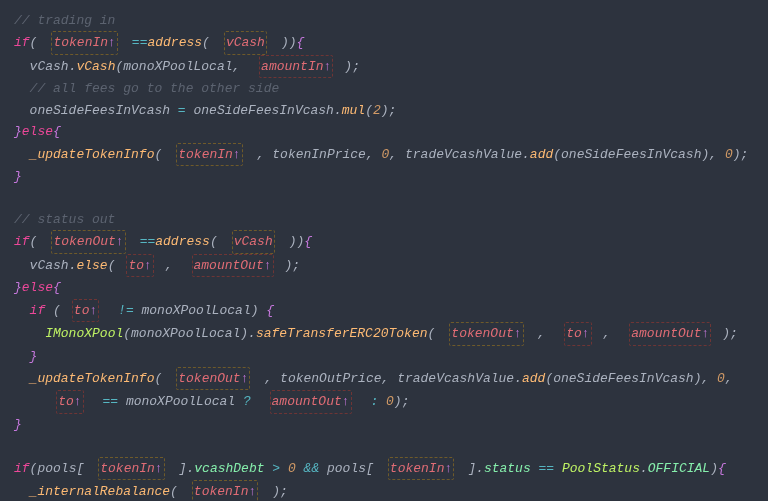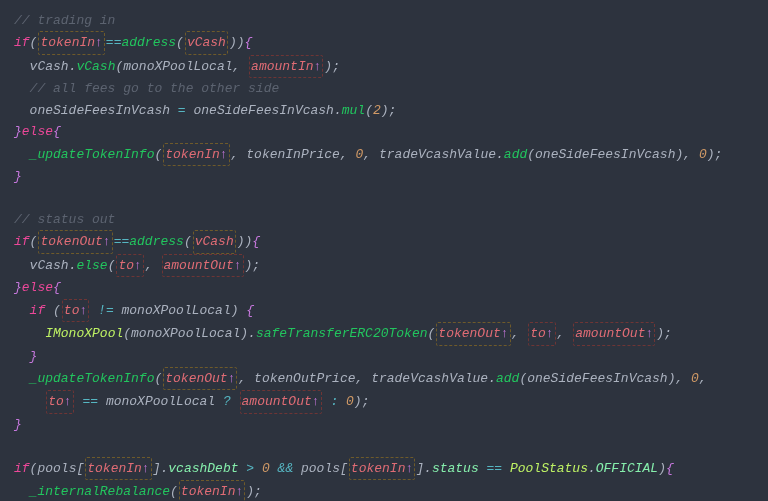--- a/index.html
+++ b/index.html
@@ -1,28 +1,28 @@
 <!DOCTYPE html>
 <html><head>
 <meta charset="utf-8">
 <style>
   html,body{margin:0;padding:0;background:#2d333e;font-family:Consolas,Menlo,Monaco,"Courier New",monospace;font-size:13px;line-height:1.65;color:#abb2bf}
   .editor{padding:10px 14px 12px 14px;white-space:pre;width:768px;box-sizing:border-box;font-style:italic}
   .c{color:#5c6370;}
   .k{color:#ec4899}
-  .fn{color:#22c55e}
+  .fn{color:#fdba74}
   .ty{color:#bef264}
   .n{color:#d19a66}
   .p{color:#abb2bf}
   .op{color:#56b6c2}
   .id{color:#abb2bf}
   .it{color:#86efac}
   .br{color:#c678dd}
-  .arg{display:inline-block;border:1px dashed #6e5a2a;padding:0 1px;margin:0 1px;border-radius:2px}
-  .argr{display:inline-block;border:1px dashed #6e3535;padding:0 1px;margin:0 1px;border-radius:2px}
+  .arg{display:inline-block;border:1px dashed #6e5a2a;padding:0 1px;margin:0 14px;border-radius:2px}
+  .argr{display:inline-block;border:1px dashed #6e3535;padding:0 1px;margin:0 11px;border-radius:2px}
   .argar{color:#e06c75}
   .arro{color:#c678dd;font-style:normal}
 </style>
 </head>
 <body>
 
 <div class="editor"><span class="c">// trading in</span>
 <span class="k">if</span><span class="p">(</span><span class="arg"><span class="argar">tokenIn</span><span class="arro">↑</span></span><span class="op">==</span><span class="fn">address</span><span class="p">(</span><span class="arg"><span class="argar">vCash</span></span><span class="p">)</span><span class="p">)</span><span class="br">{</span>
   <span class="id">vCash</span><span class="p">.</span><span class="fn">vCash</span><span class="p">(</span><span class="id">monoXPoolLocal</span><span class="p">,</span> <span class="argr"><span class="argar">amountIn</span><span class="arro">↑</span></span><span class="p">)</span><span class="p">;</span>
   <span class="c">// all fees go to the other side</span>

